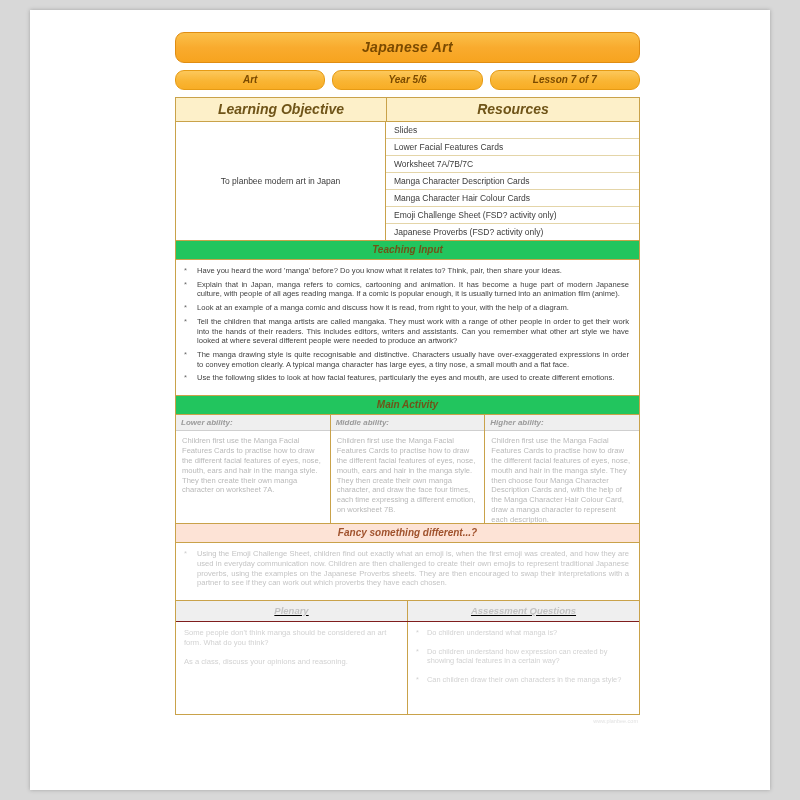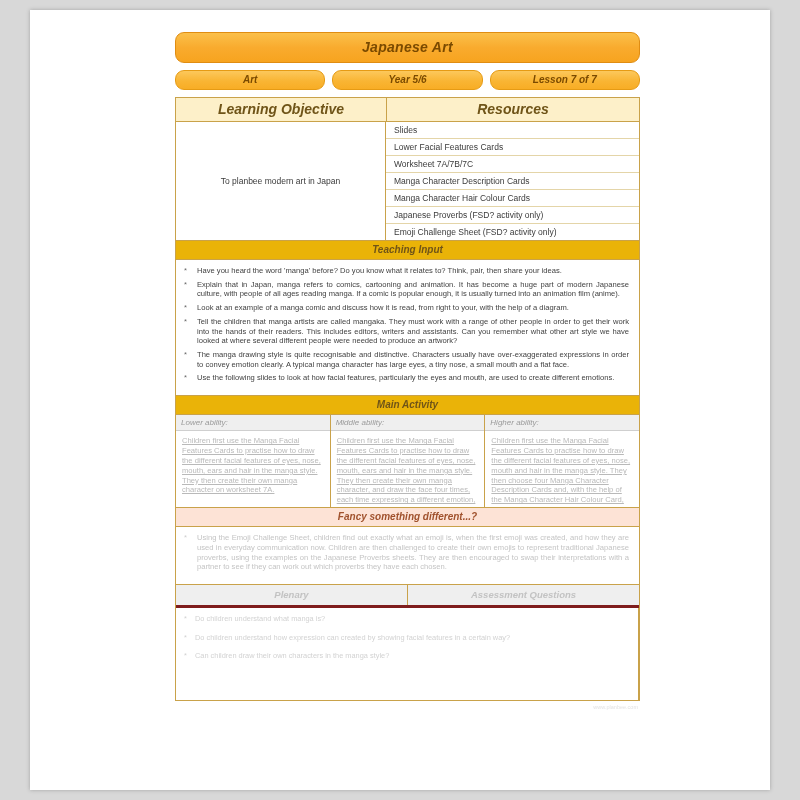--- a/index.html
+++ b/index.html
@@ -94,21 +94,21 @@
   }
   .res-item {
     font-size: 8.5px;
     color: #3a3a3a;
     padding: 3px 6px 3px 8px;
     border-bottom: 1px solid #e4d5a8;
   }
   .res-item:last-child { border-bottom: none; }
 
   .band {
-    background: #eab308;
+    background: #22c55e;
     border-bottom: 1px solid #c9a24a;
     text-align: center;
     font-size: 10px;
     font-weight: bold;
     font-style: italic;
     color: #6f5418;
     padding: 3px 0 4px 0;
   }
   .band.pink {
     background: #fde3d6;
@@ -139,42 +139,41 @@
     flex: 1;
     border-right: 1px solid #c9a24a;
     padding: 0;
     box-sizing: border-box;
   }
   .col:last-child { border-right: none; }
   .col-head {
     background: #efefef;
     border-bottom: 1px solid #cfcfcf;
     font-size: 8px;
-    font-weight: normal;
+    font-weight: bold;
     font-style: italic;
     color: #9a9a9a;
     padding: 3px 5px;
   }
   .col-body {
     font-size: 7.6px;
     line-height: 1.3;
     color: #b9b9b9;
     padding: 5px 6px 6px 6px;
     text-align: left;
-    height: 76px;
+    height: 92px;
     overflow: hidden;
     box-sizing: border-box;
-    text-decoration: underline;
   }
 
   .faded { color: #c4c4c4; }
   .bullets.faded .bullet { color: #c4c4c4; }
   .bullets.faded .mark { color: #cfcfcf; }
 
-  .two-head { display: flex; border-bottom: 3px solid #7f1d1d; }
+  .two-head { display: flex; border-bottom: 1px solid #7f1d1d; text-decoration: underline; }
   .two-head > div {
     flex: 1;
     background: #efefef;
     text-align: center;
     font-size: 9.5px;
     font-weight: bold;
     font-style: italic;
     color: #c3c3c3;
     padding: 4px 0 5px 0;
   }
@@ -231,22 +230,22 @@
       </div>
 
       <div class="obj-row">
         <div class="obj-cell">To planbee modern art in Japan</div>
         <div class="res-cell">
           <div class="res-item">Slides</div>
           <div class="res-item">Lower Facial Features Cards</div>
           <div class="res-item">Worksheet 7A/7B/7C</div>
           <div class="res-item">Manga Character Description Cards</div>
           <div class="res-item">Manga Character Hair Colour Cards</div>
+          <div class="res-item">Emoji Challenge Sheet (FSD? activity only)</div>
           <div class="res-item">Japanese Proverbs (FSD? activity only)</div>
-          <div class="res-item">Emoji Challenge Sheet (FSD? activity only)</div>
         </div>
       </div>
 
       <div class="band">Teaching Input</div>
 
       <div class="bullets">
         <div class="bullet">
           <span class="mark">*</span>
           <span class="txt">Have you heard the word 'manga' before? Do you know what it relates to? Think, pair, then share your ideas.</span>
         </div>
@@ -297,20 +296,24 @@
           <span class="txt">Using the Emoji Challenge Sheet, children find out exactly what an emoji is, when the first emoji was created, and how they are used in everyday communication now. Children are then challenged to create their own emojis to represent traditional Japanese proverbs, using the examples on the Japanese Proverbs sheets. They are then encouraged to swap their interpretations with a partner to see if they can work out which proverbs they have each chosen.</span>
         </div>
       </div>
 
       <div class="two-head">
         <div>Plenary</div>
         <div>Assessment Questions</div>
       </div>
 
       <div class="two-body">
+        <div>
+          <div class="plain-line">Some people don't think manga should be considered an art form. What do you think?</div>
+          <div class="plain-line">As a class, discuss your opinions and reasoning.</div>
+        </div>
         <div>
           <div class="q-bullet">
             <span class="mark">*</span>
             <span>Do children understand what manga is?</span>
           </div>
           <div class="q-bullet">
             <span class="mark">*</span>
             <span>Do children understand how expression can created by showing facial features in a certain way?</span>
           </div>
           <div class="q-bullet">

